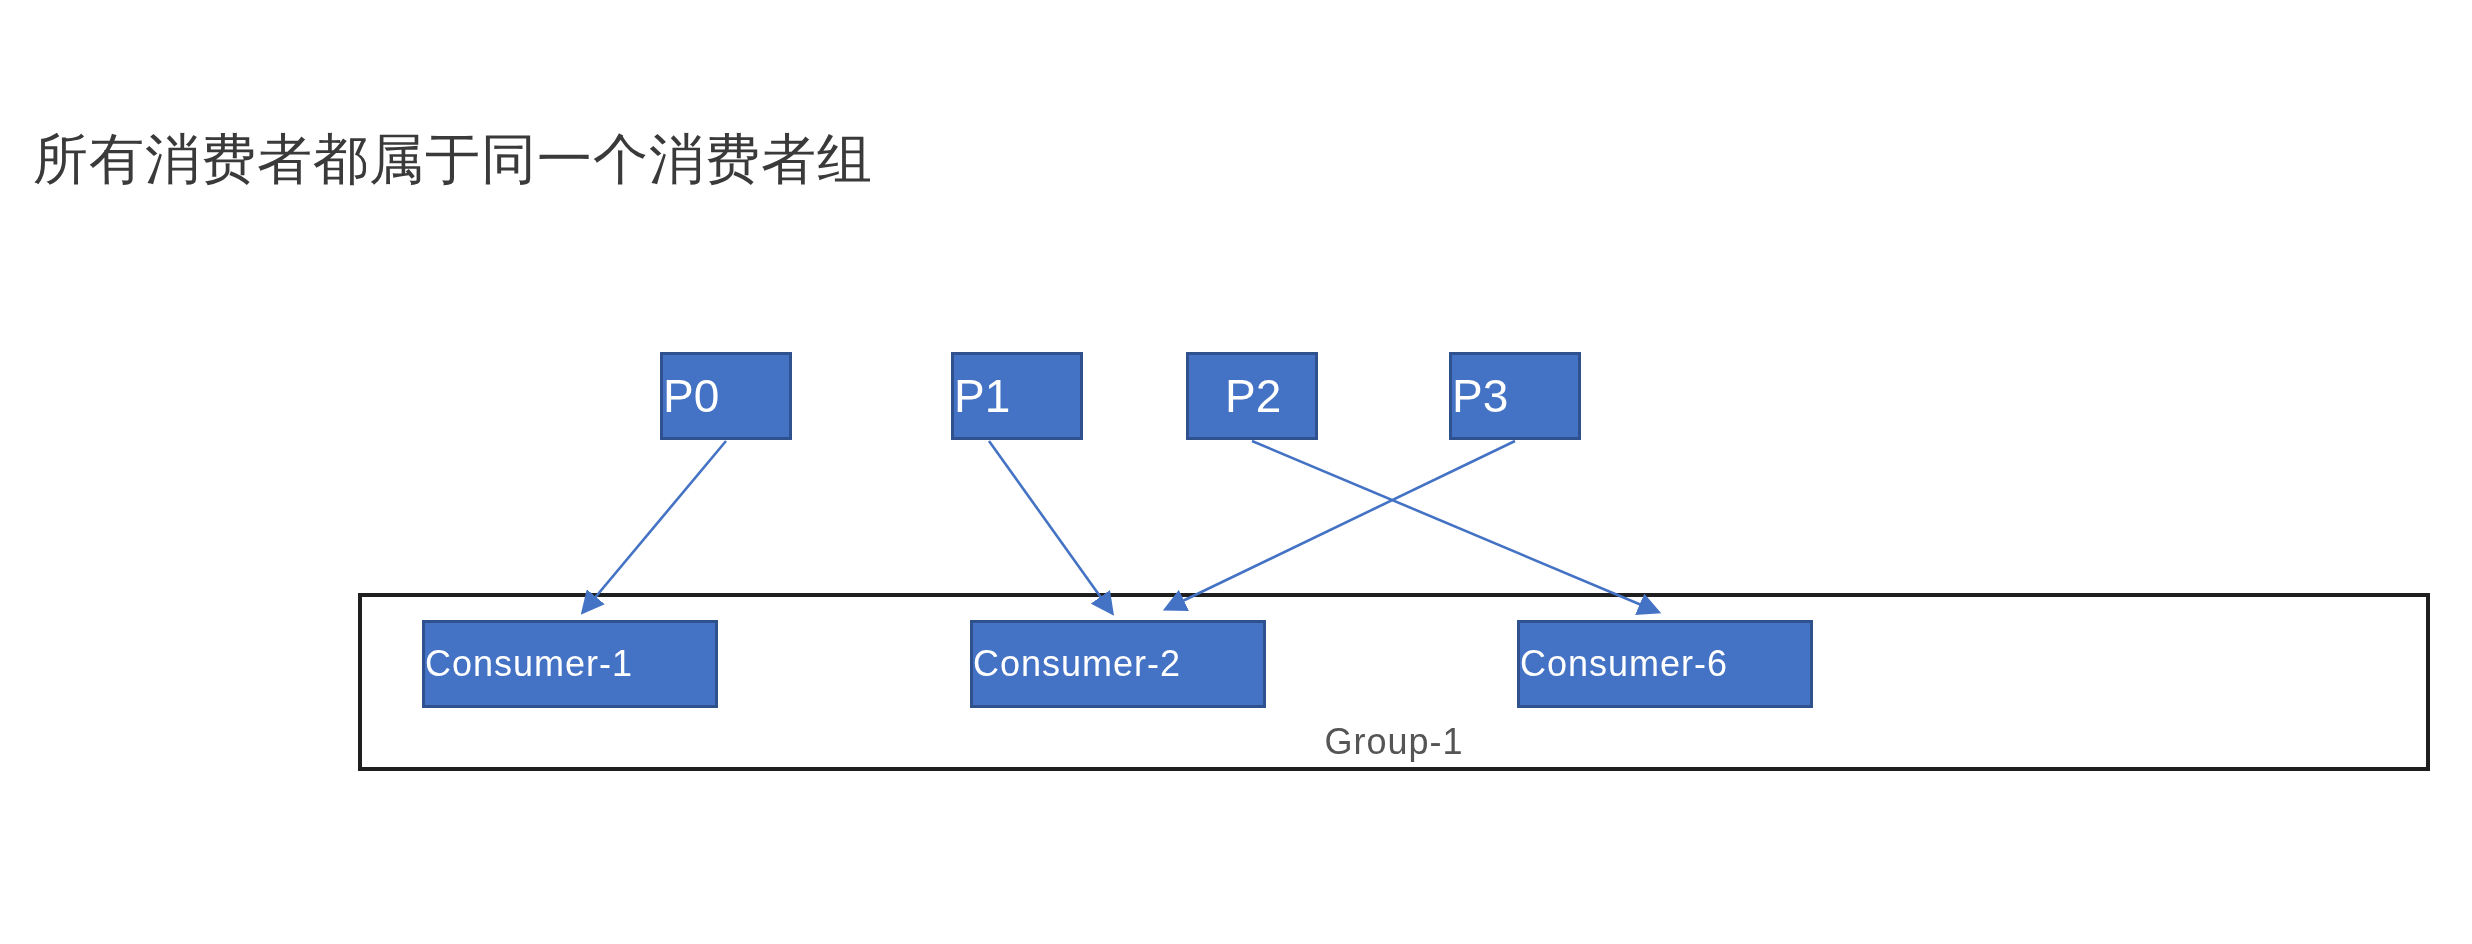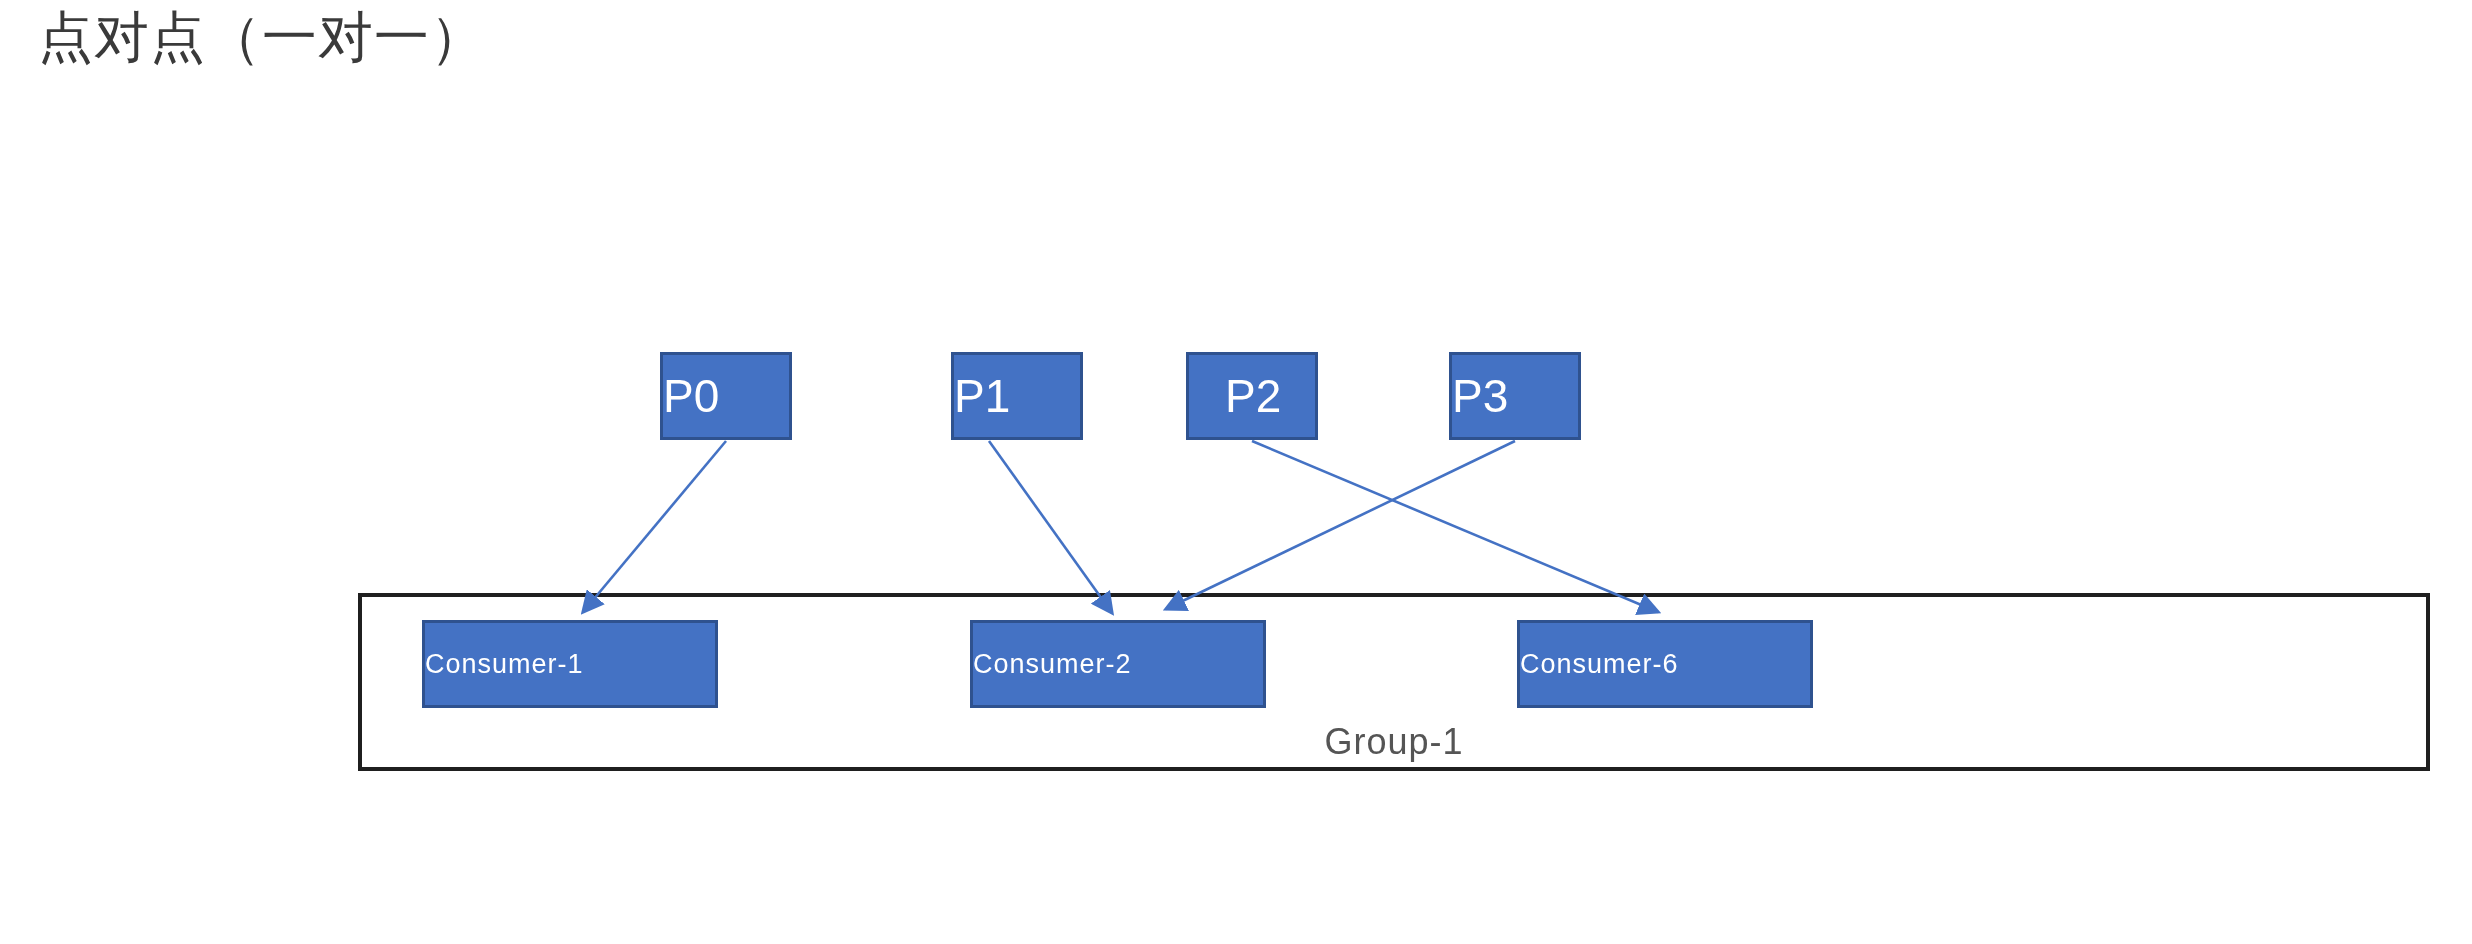--- a/index.html
+++ b/index.html
@@ -65,21 +65,21 @@
   .pbox {
     width: 132px;
     height: 88px;
     top: 352px;
     font-size: 46px;
   }
   .cbox {
     width: 296px;
     height: 88px;
     top: 620px;
-    font-size: 27px;
+    font-size: 36px;
     letter-spacing: 1px;
   }
   #pbox-0 { left: 660px; }
   #pbox-1 { left: 951px; }
   #pbox-2 { left: 1186px; padding-left: 36px; }
   #pbox-3 { left: 1449px; }
   #cbox-0 { left: 422px; }
   #cbox-1 { left: 970px; }
   #cbox-2 { left: 1517px; }
 
@@ -99,22 +99,22 @@
     fill: none;
     marker-end: url(#arrowhead-marker);
   }
   .arrowhead { fill: var(--arrow, #4472c4); }
 </style>
 </head>
 <body>
 
 <div id="canvas">
 
-  <div class="heading line1">点对点（一对一）</div>
 
+  <div class="heading line2">所有消费者都属于同一个消费者组</div>
 
   <div class="group-rect"></div>
 
   <div class="group-label">Group-1</div>
 
   <div class="pbox" id="pbox-0">
     <span>P0</span>
   </div>
   <div class="pbox" id="pbox-1">
     <span>P1</span>

